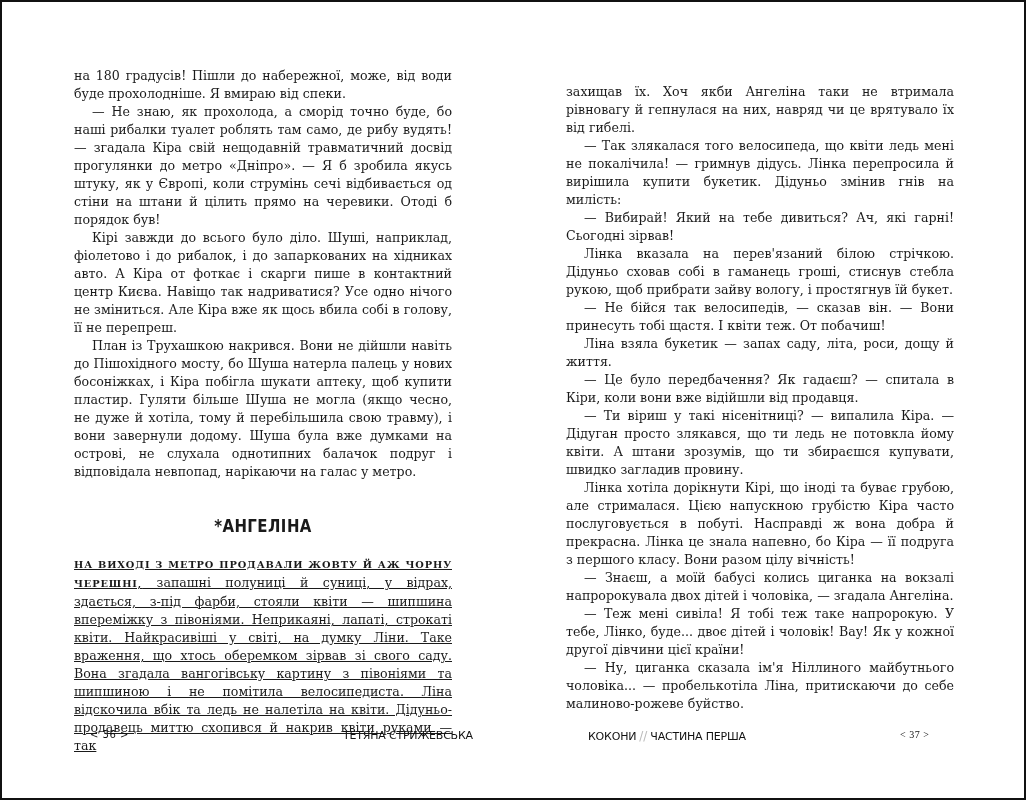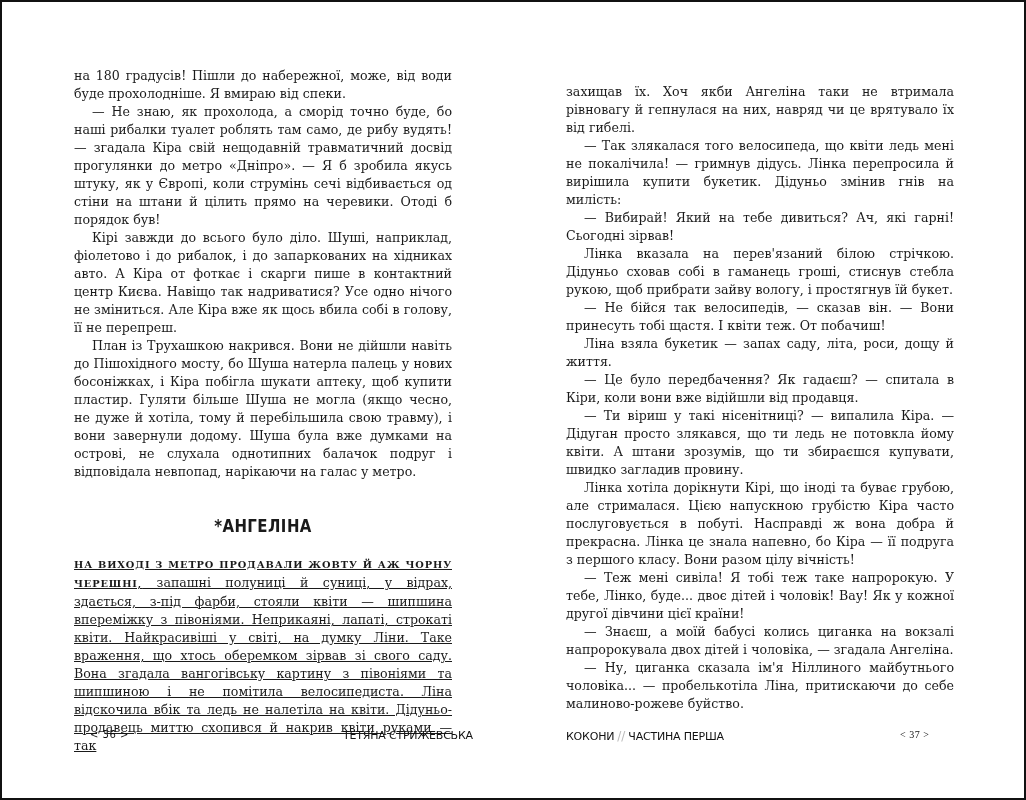--- a/index.html
+++ b/index.html
@@ -74,21 +74,21 @@
 <div class="page right text">
   <p>захищав їх. Хоч якби Ангеліна таки не втримала рівновагу й гепнулася на них, навряд чи це врятувало їх від гибелі.</p>
   <p class="indent">— Так злякалася того велосипеда, що квіти ледь мені не покалічила! — гримнув дідусь. Лінка перепросила й вирішила купити букетик. Дідуньо змінив гнів на милість:</p>
   <p class="indent">— Вибирай! Який на тебе дивиться? Ач, які гарні! Сьогодні зірвав!</p>
   <p class="indent">Лінка вказала на перев'язаний білою стрічкою. Дідуньо сховав собі в гаманець гроші, стиснув стебла рукою, щоб прибрати зайву вологу, і простягнув їй букет.</p>
   <p class="indent">— Не бійся так велосипедів, — сказав він. — Вони принесуть тобі щастя. І квіти теж. От побачиш!</p>
   <p class="indent">Ліна взяла букетик — запах саду, літа, роси, дощу й життя.</p>
   <p class="indent">— Це було передбачення? Як гадаєш? — спитала в Кіри, коли вони вже відійшли від продавця.</p>
   <p class="indent">— Ти віриш у такі нісенітниці? — випалила Кіра. — Дідуган просто злякався, що ти ледь не потовкла йому квіти. А штани зрозумів, що ти збираєшся купувати, швидко загладив провину.</p>
   <p class="indent">Лінка хотіла дорікнути Кірі, що іноді та буває грубою, але стрималася. Цією напускною грубістю Кіра часто послуговується в побуті. Насправді ж вона добра й прекрасна. Лінка це знала напевно, бо Кіра — її подруга з першого класу. Вони разом цілу вічність!</p>
+  <p class="indent">— Знаєш, а моїй бабусі колись циганка на вокзалі напророкувала двох дітей і чоловіка, — згадала Ангеліна.</p>
   <p class="indent">— Теж мені сивіла! Я тобі теж таке напророкую. У тебе, Лінко, буде... двоє дітей і чоловік! Вау! Як у кожної другої дівчини цієї країни!</p>
-  <p class="indent">— Знаєш, а моїй бабусі колись циганка на вокзалі напророкувала двох дітей і чоловіка, — згадала Ангеліна.</p>
   <p class="indent">— Ну, циганка сказала ім'я Ніллиного майбутнього чоловіка... — пробелькотіла Ліна, притискаючи до себе малиново-рожеве буйство.</p>
 </div>
 
-<div class="footer" style="left: 566px;">
+<div class="footer" style="left: 588px;">
   <span class="running">КОКОНИ</span><span class="sep">//</span><span class="running">ЧАСТИНА ПЕРША</span>
 </div>
 <div class="footer pagenum" style="left: 900px; font-family: Liberation Serif, serif;">&lt; 37 &gt;</div>
 
 </body></html>

